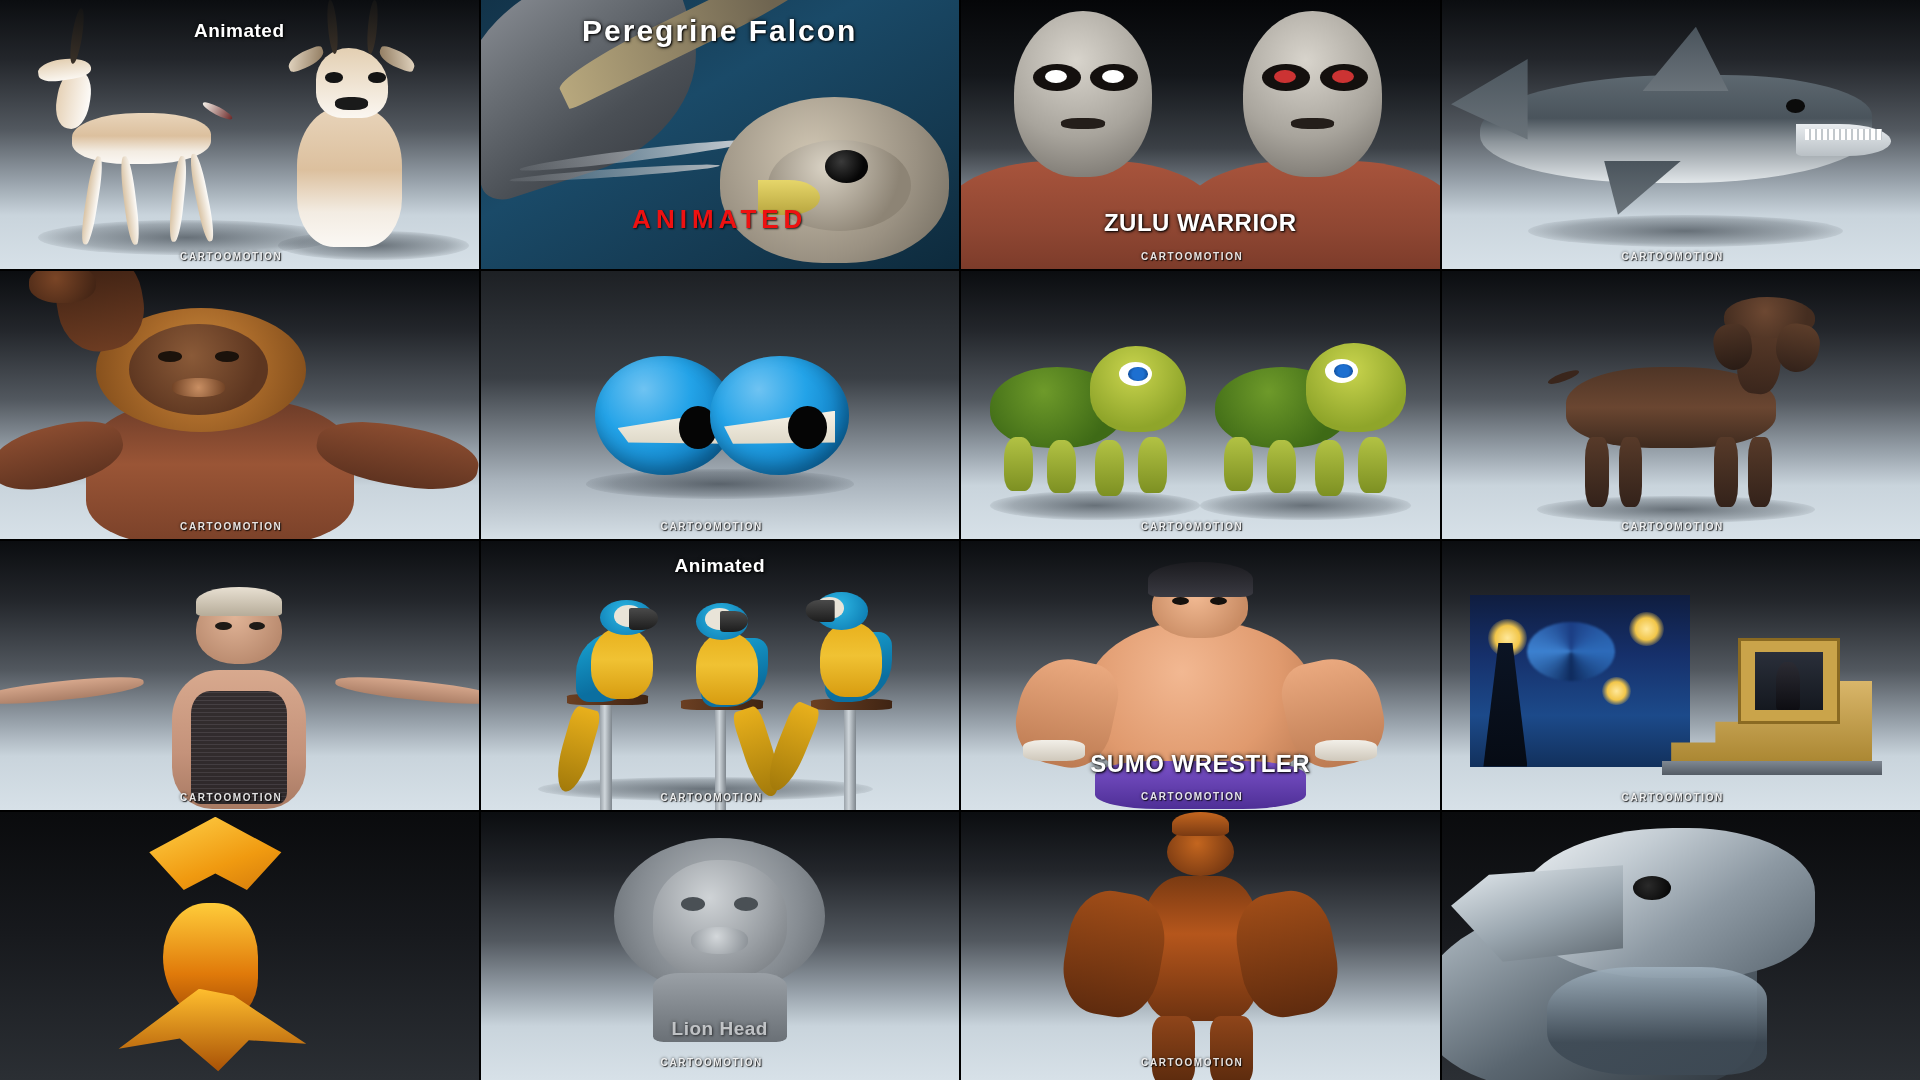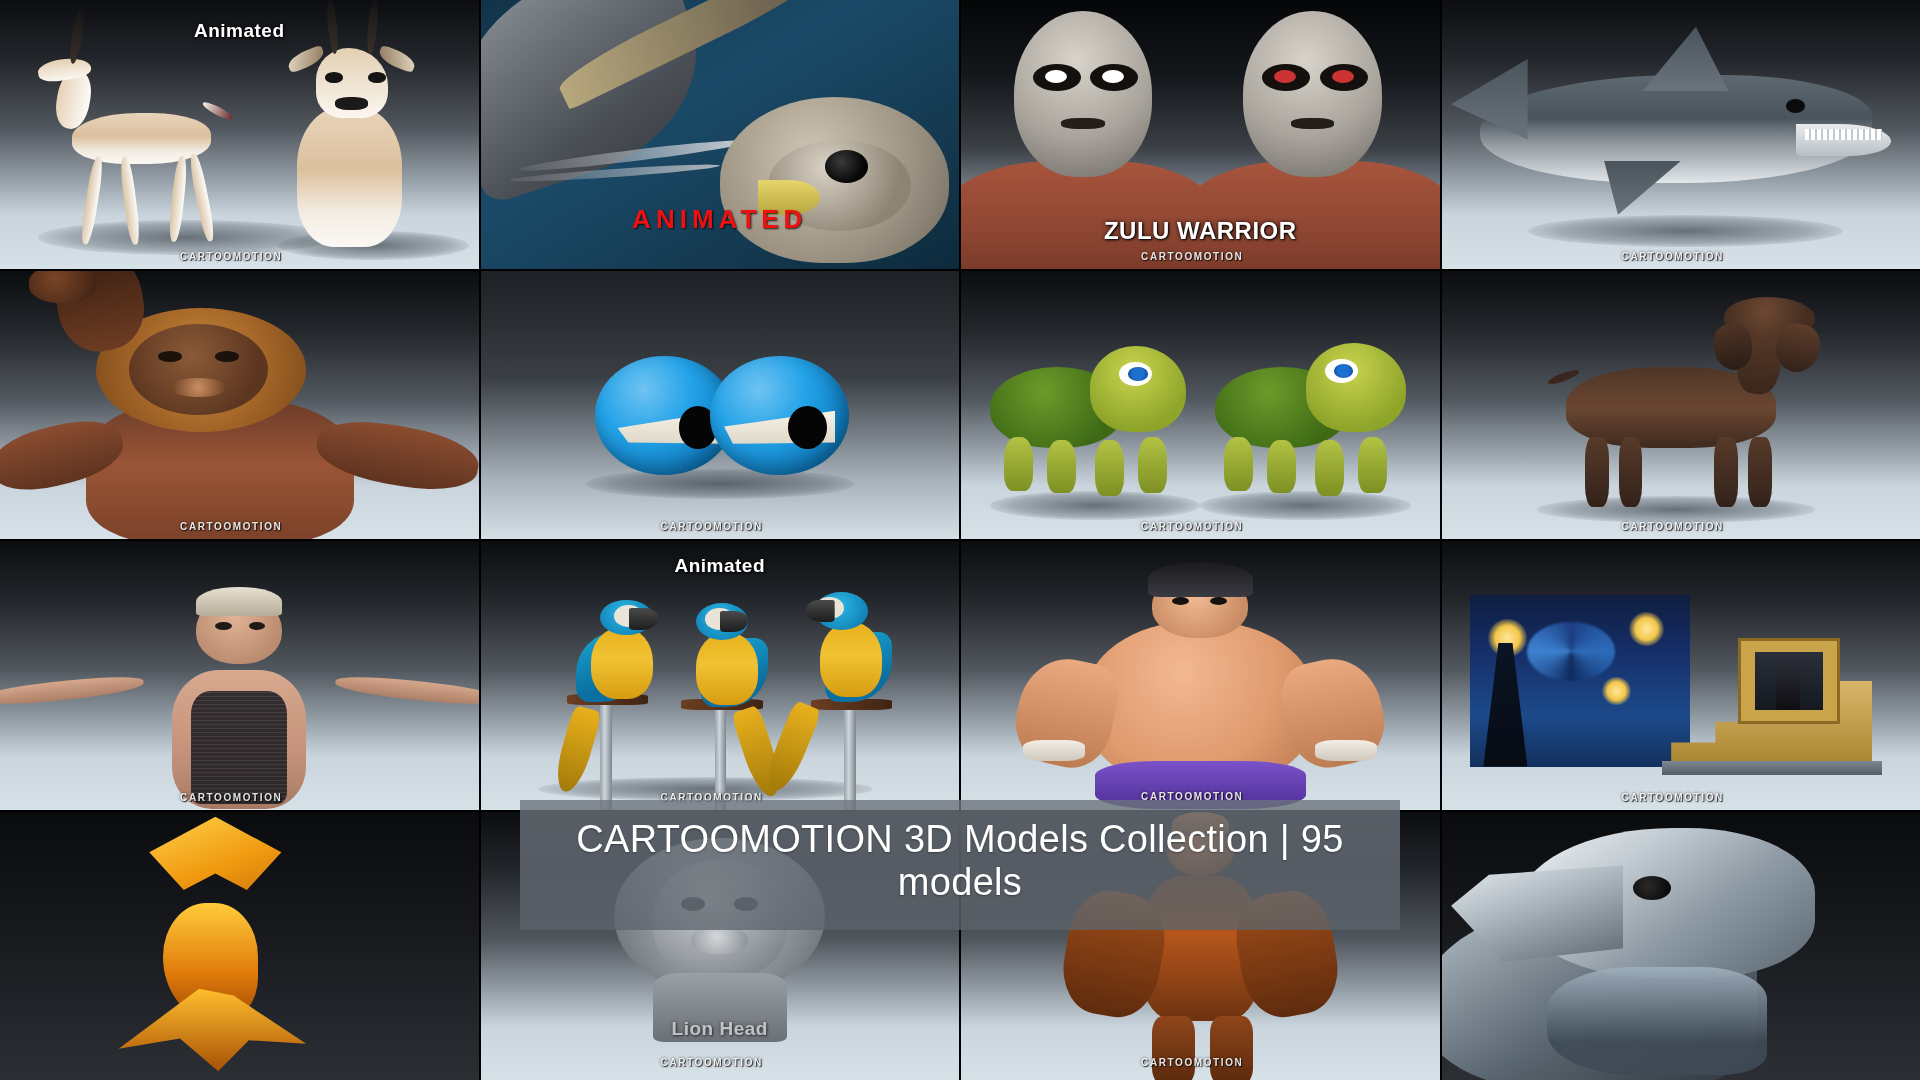--- a/index.html
+++ b/index.html
@@ -189,40 +189,41 @@
     <div class="cell">
       <div class="studio blue"></div>
       <div class="fig wing" style="left:-6%;top:-8%;width:52%;height:72%;transform:rotate(-18deg);"></div>
       <div class="fig" style="left:14%;top:4%;width:60%;height:14%;background:linear-gradient(100deg,#b9a97e,#6e6450 80%);transform:rotate(-26deg);border-radius:40% 4% 40% 4%;"></div>
       <div class="fig" style="left:8%;top:56%;width:48%;height:4%;background:linear-gradient(90deg,rgba(200,205,210,.1),#c9ced3);transform:rotate(-7deg);border-radius:50%;"></div>
       <div class="fig" style="left:6%;top:63%;width:44%;height:3%;background:linear-gradient(90deg,rgba(200,205,210,.1),#aeb5bb);transform:rotate(-4deg);border-radius:50%;"></div>
       <div class="fig falcon-head" style="left:50%;top:36%;width:48%;height:62%;"></div>
       <div class="fig" style="left:60%;top:52%;width:30%;height:34%;background:radial-gradient(circle at 40% 30%,#d9d2c4,#8d8475 70%);border-radius:50%;"></div>
       <div class="fig" style="left:72%;top:56%;width:9%;height:12%;background:radial-gradient(circle at 38% 35%,#3a3a3a,#060606 65%);border-radius:50%;"></div>
       <div class="fig beak" style="left:58%;top:67%;width:13%;height:13%;"></div>
+      <div class="title-lbl falcon-en">Peregrine Falcon</div>
       <div class="title-lbl animated-red">ANIMATED</div>
     </div>
 
     <div class="cell">
       <div class="studio dark"></div>
       <div class="fig z-torso" style="left:-4%;top:60%;width:58%;height:52%;"></div>
       <div class="fig z-torso" style="left:46%;top:60%;width:58%;height:52%;"></div>
       <div class="fig z-head" style="left:11%;top:4%;width:29%;height:62%;"></div>
       <div class="fig z-head" style="left:59%;top:4%;width:29%;height:62%;"></div>
       <div class="fig z-eyepatch" style="left:15%;top:24%;width:10%;height:10%;"></div>
       <div class="fig z-eyepatch" style="left:27%;top:24%;width:10%;height:10%;"></div>
       <div class="fig z-eye" style="left:17.5%;top:26%;width:4.6%;height:5%;"></div>
       <div class="fig z-eye" style="left:29.5%;top:26%;width:4.6%;height:5%;"></div>
       <div class="fig z-eyepatch" style="left:63%;top:24%;width:10%;height:10%;"></div>
       <div class="fig z-eyepatch" style="left:75%;top:24%;width:10%;height:10%;"></div>
       <div class="fig z-eye red" style="left:65.5%;top:26%;width:4.6%;height:5%;"></div>
       <div class="fig z-eye red" style="left:77.5%;top:26%;width:4.6%;height:5%;"></div>
       <div class="fig" style="left:21%;top:44%;width:9%;height:4%;background:#241e1a;border-radius:40%;"></div>
       <div class="fig" style="left:69%;top:44%;width:9%;height:4%;background:#241e1a;border-radius:40%;"></div>
-      <div class="title-lbl big-lbl" style="bottom:24px;">ZULU WARRIOR</div>
+      <div class="title-lbl big-lbl" style="bottom:32px;">ZULU WARRIOR</div>
       <div class="wm" style="bottom:7px;">CARTOOMOTION</div>
     </div>
 
     <div class="cell">
       <div class="studio"></div>
       <div class="shadow" style="left:18%;top:80%;width:66%;height:12%;"></div>
       <div class="fig shark-body" style="left:8%;top:28%;width:82%;height:40%;"></div>
       <div class="fig fin" style="left:42%;top:10%;width:18%;height:24%;clip-path:polygon(0 100%,62% 0,100% 100%);"></div>
       <div class="fig fin" style="left:34%;top:60%;width:16%;height:20%;clip-path:polygon(0 0,100% 0,18% 100%);"></div>
       <div class="fig fin" style="left:2%;top:22%;width:16%;height:30%;clip-path:polygon(100% 0,100% 100%,0 56%);"></div>
@@ -354,20 +355,21 @@
       <div class="fig s-body" style="left:26%;top:30%;width:48%;height:62%;"></div>
       <div class="fig" style="left:12%;top:44%;width:20%;height:40%;background:linear-gradient(180deg,#eaa97f,#bd7b52);border-radius:50% 30% 40% 40%;transform:rotate(12deg);"></div>
       <div class="fig" style="left:68%;top:44%;width:20%;height:40%;background:linear-gradient(180deg,#eaa97f,#bd7b52);border-radius:30% 50% 40% 40%;transform:rotate(-12deg);"></div>
       <div class="fig wrap" style="left:13%;top:74%;width:13%;height:8%;"></div>
       <div class="fig wrap" style="left:74%;top:74%;width:13%;height:8%;"></div>
       <div class="fig s-head" style="left:40%;top:12%;width:20%;height:24%;"></div>
       <div class="fig s-hair" style="left:39%;top:8%;width:22%;height:13%;"></div>
       <div class="fig" style="left:44%;top:21%;width:3.6%;height:3%;background:#15110d;border-radius:50%;"></div>
       <div class="fig" style="left:52%;top:21%;width:3.6%;height:3%;background:#15110d;border-radius:50%;"></div>
       <div class="fig mawashi" style="left:28%;top:82%;width:44%;height:18%;"></div>
+      <div class="title-lbl big-lbl" style="bottom:32px;">SUMO WRESTLER</div>
       <div class="wm" style="bottom:8px;">CARTOOMOTION</div>
     </div>
 
     <div class="cell">
       <div class="studio"></div>
       <div class="fig diorama" style="left:6%;top:20%;width:46%;height:64%;">
         <div class="swirl" style="left:26%;top:16%;width:40%;height:34%;"></div>
         <div class="star" style="left:8%;top:14%;width:18%;height:22%;"></div>
         <div class="star" style="left:72%;top:10%;width:16%;height:20%;"></div>
         <div class="star" style="left:60%;top:48%;width:13%;height:16%;"></div>
@@ -424,17 +426,14 @@
       <div class="fig eagle-head" style="left:16%;top:6%;width:62%;height:56%;"></div>
       <div class="fig eagle-beak" style="left:2%;top:20%;width:36%;height:36%;
            clip-path:polygon(100% 0,100% 86%,30% 100%,0 42%,22% 10%);"></div>
       <div class="fig eagle-eye" style="left:40%;top:24%;width:8%;height:9%;"></div>
       <div class="fig" style="left:22%;top:58%;width:46%;height:40%;background:linear-gradient(180deg,#9fb0bd,#3e4a55 70%);border-radius:40% 30% 20% 40%;opacity:.9;"></div>
       <div class="wm" style="bottom:7px;"></div>
     </div>
 
   </div>
 
-  <div class="banner">
-    <div class="banner-text">CARTOOMOTION 3D Models Collection | 95 models</div>
-  </div>
 
 </div>
 
 </body></html>

